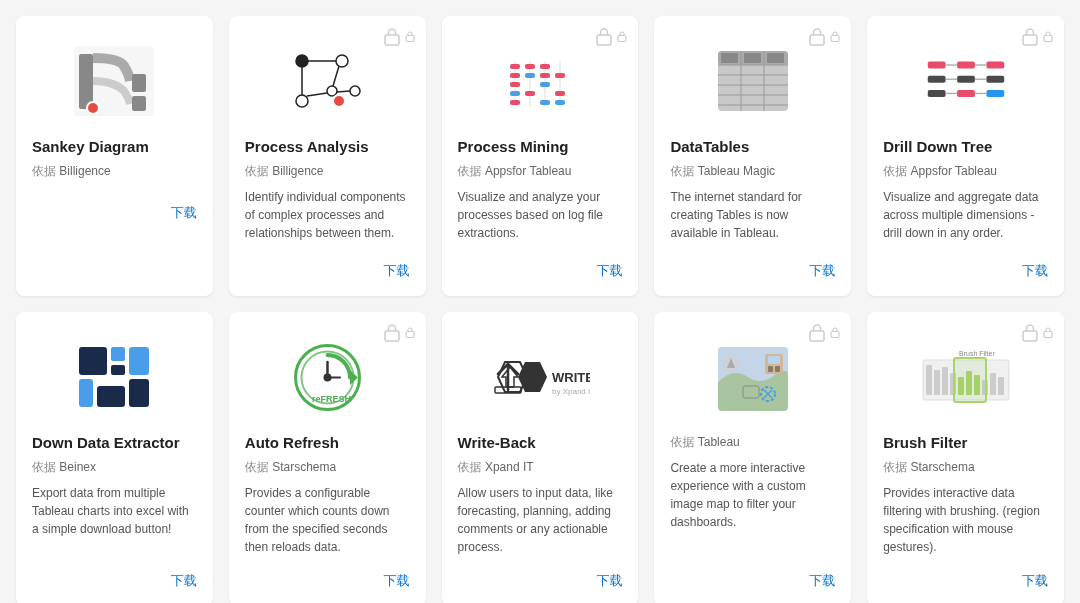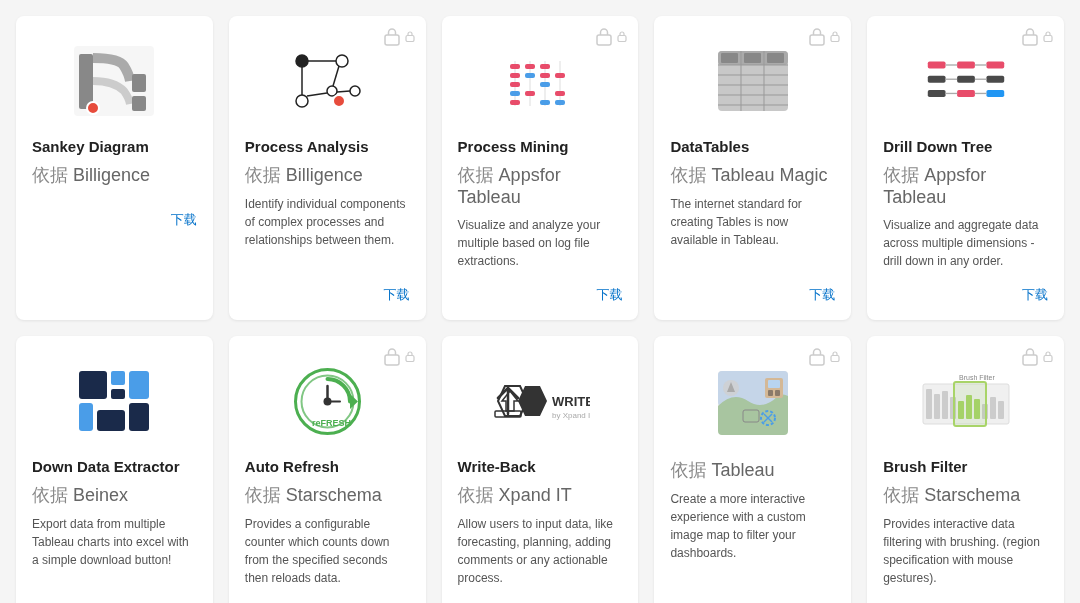--- a/index.html
+++ b/index.html
@@ -38,21 +38,21 @@
       color: #bbb;
       font-size: 14px;
     }
     .card-title {
       font-size: 15px;
       font-weight: 600;
       color: #222;
       margin-bottom: 8px;
     }
     .card-author {
-      font-size: 18px;
+      font-size: 12px;
       color: #888;
       margin-bottom: 8px;
     }
     .card-author span {
       color: #666;
     }
     .card-desc {
       font-size: 12px;
       color: #555;
       line-height: 1.5;
@@ -189,21 +189,21 @@
     <rect x="5" y="45" width="10" height="5" rx="2" fill="#4a9de8"></rect>
     <rect x="20" y="45" width="10" height="5" rx="2" fill="#e84c6a"></rect>
     <rect x="50" y="45" width="10" height="5" rx="2" fill="#e84c6a"></rect>
     <rect x="5" y="54" width="10" height="5" rx="2" fill="#e84c6a"></rect>
     <rect x="35" y="54" width="10" height="5" rx="2" fill="#4a9de8"></rect>
     <rect x="50" y="54" width="10" height="5" rx="2" fill="#4a9de8"></rect>
   </svg>
     </div>
     <div class="card-title">Process Mining</div>
     <div class="card-author">依据 <span>Appsfor Tableau</span></div>
-    <div class="card-desc">Visualize and analyze your multiple based on log file extractions.</div>
+    <div class="card-desc">Visualize and analyze your processes based on log file extractions.</div>
     <div class="card-download">下载</div>
   </div>
     <div class="card">
     <div class="lock-icon">
     <svg width="20" height="20" viewBox="0 0 20 20" fill="none">
       <rect x="3" y="9" width="14" height="10" rx="2" fill="none" stroke="#ccc" stroke-width="1.5"></rect>
       <path d="M6.5 9V6.5a3.5 3.5 0 0 1 7 0V9" stroke="#ccc" stroke-width="1.5" fill="none"></path>
     </svg>
     <svg width="12" height="12" viewBox="0 0 12 12" fill="none" style="margin-left:2px;">
       <rect x="2" y="5.5" width="8" height="6" rx="1.5" fill="none" stroke="#ccc" stroke-width="1.2"></rect>

